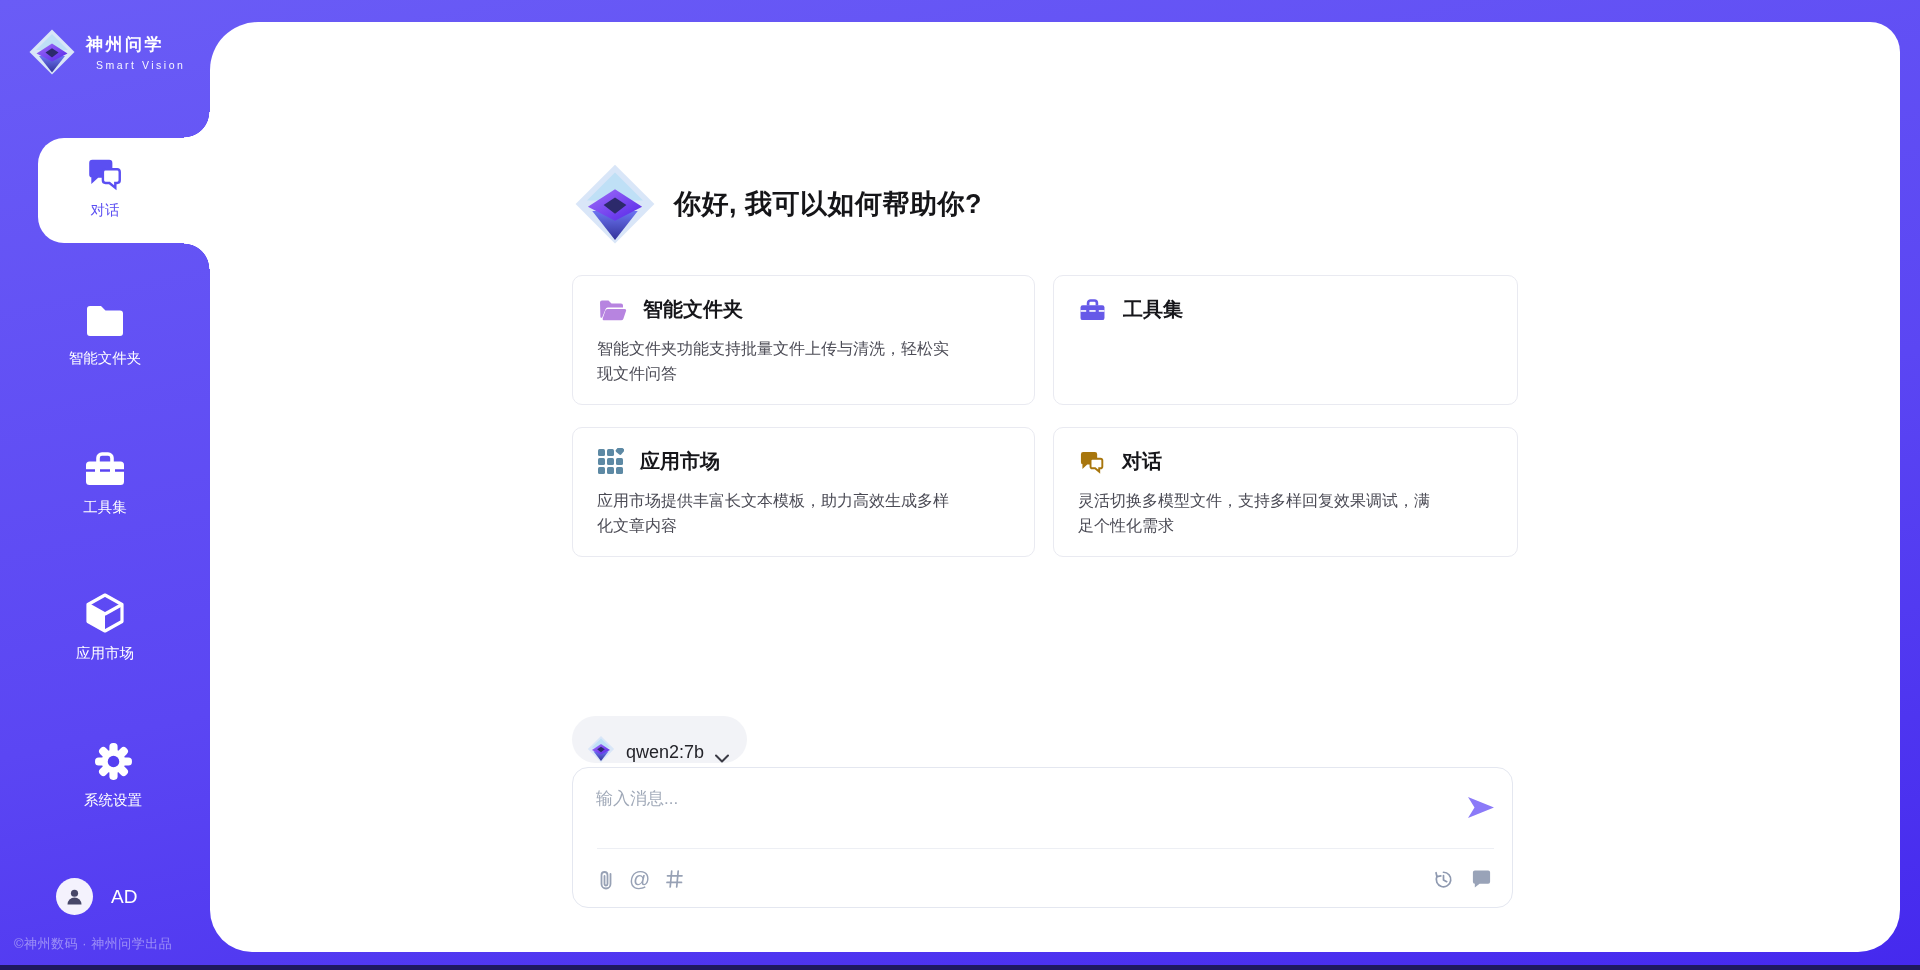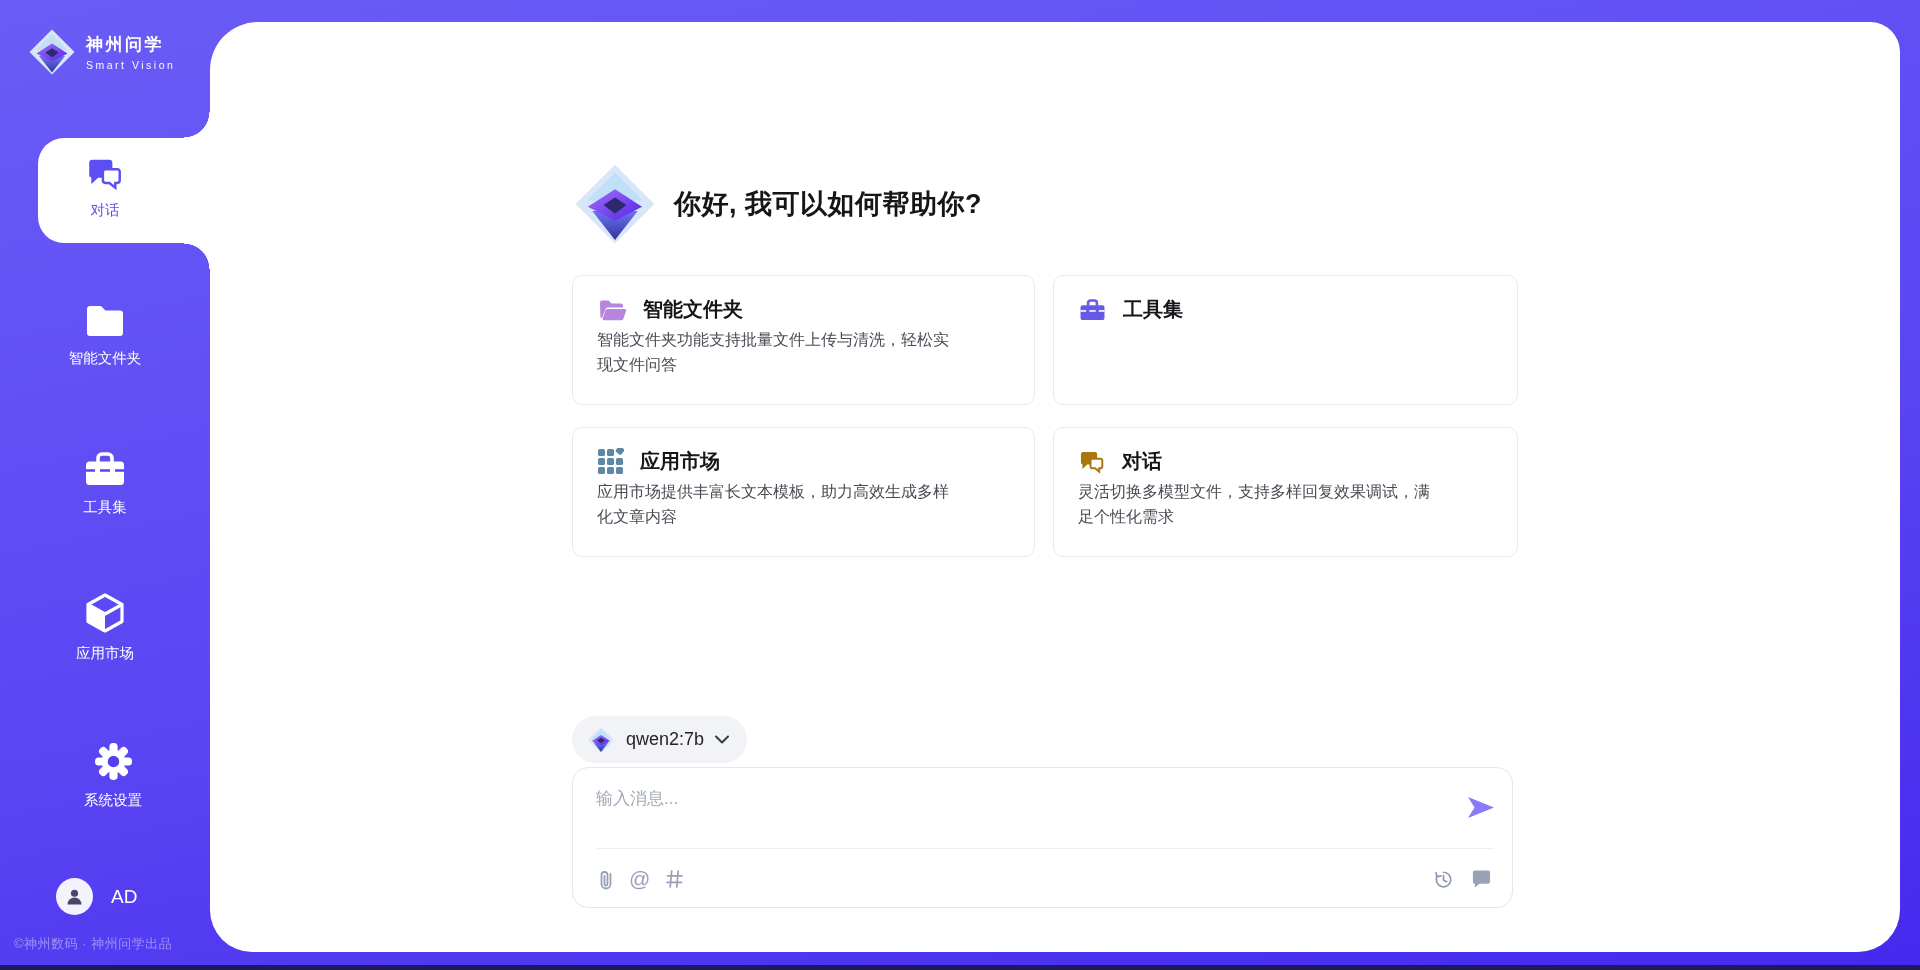--- a/index.html
+++ b/index.html
@@ -9,21 +9,21 @@
     background:linear-gradient(168deg,#6a5cf6 0%,#5b46f3 55%,#4529ee 100%);
     position:relative;
   }
   .bottom-strip { position:absolute; left:0; bottom:0; width:1920px; height:5px; background:#1f1960; }
 
   
   .sidebar { position:absolute; left:0; top:6px; width:210px; height:970px; }
   .brand { position:absolute; left:28px; top:22px; display:flex; align-items:center; gap:10px; }
   .brand-logo { width:48px; height:48px; }
   .brand-name { color:#fff; font-size:17px; font-weight:700; letter-spacing:2.5px; }
-  .brand-sub { color:rgba(255,255,255,.95); font-size:10.5px; letter-spacing:2.5px; margin-top:3px; }
+  .brand-sub { color:rgba(255,255,255,.95); font-size:10.5px; letter-spacing:2.5px; margin-top:3px;margin-left:10px; }
 
   .tab-bg { position:absolute; left:38px; top:132px; width:172px; height:105px;
     background:#fff; border-radius:26px 0 0 26px; }
   .tab-bg::before { content:""; position:absolute; right:0; top:-26px; width:26px; height:26px;
     background:radial-gradient(circle 26px at 0 0, rgba(255,255,255,0) 25px, #fff 25.6px); }
   .tab-bg::after { content:""; position:absolute; right:0; bottom:-26px; width:26px; height:26px;
     background:radial-gradient(circle 26px at 0 100%, rgba(255,255,255,0) 25px, #fff 25.6px); }
 
   .nav-item { position:absolute; left:0; width:210px; display:flex; flex-direction:column;
     align-items:center; gap:9px; cursor:pointer; }
@@ -44,23 +44,23 @@
 
   .greeting { position:absolute; top:140px; left:0; display:flex; align-items:center; gap:16px; }
   .greet-logo { width:86px; height:84px; }
   .greet-text { font-size:27px; font-weight:700; color:#151518; letter-spacing:.5px; }
 
   .cards { position:absolute; top:253px; left:0; display:grid;
     grid-template-columns:463px 465px; column-gap:18px; row-gap:22px; grid-auto-rows:130px; }
   .card { background:#fff; border:1px solid #e9eaf1; border-radius:10px; padding:20px 24px; cursor:pointer; }
   .card-head { display:flex; align-items:center; gap:16px; }
   .card-title { font-size:20px; font-weight:700; color:#16161a; }
-  .card-desc { margin-top:4px; font-size:16px; line-height:25px; color:#4b4b55; width:358px; }
-
-  .model-pill { position:absolute; top:694px; left:0; height:47px; display:inline-flex; align-items:center;
+  .card-desc { margin-top:13px; font-size:16px; line-height:25px; color:#4b4b55; width:358px; }
+
+  .model-pill { position:absolute; top:694px; left:0; height:47px; display:inline-flex; align-items:flex-end;
     gap:11px; padding:0 18px 0 15px; background:#f2f3f7; border-radius:24px; cursor:pointer; }
   .pill-logo { width:28px; height:28px; }
   .pill-label { font-size:18px; color:#232329; }
 
   .composer { position:absolute; top:745px; left:0; width:941px; height:141px;
     border:1.5px solid #e4e7f0; border-radius:16px; background:#fff; }
   .msg-input { position:absolute; left:23px; top:15px; width:840px; height:32px; border:none; outline:none;
     font-size:17px; color:#000000; font-family:inherit; background:transparent; }
   .msg-input::placeholder { color:#a0a9b8; }
   .send-btn { position:absolute; right:17px; top:27px; cursor:pointer; line-height:0; }

